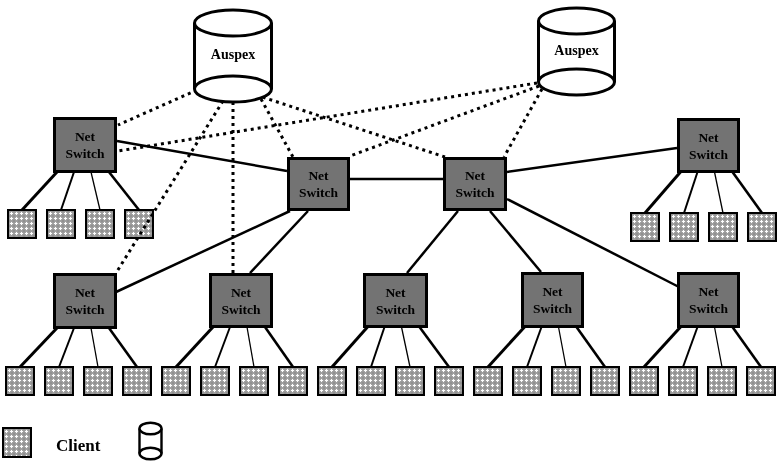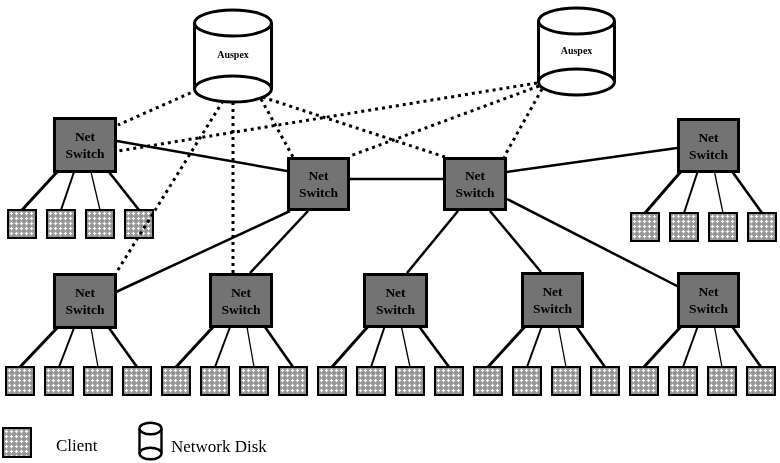--- a/index.html
+++ b/index.html
@@ -22,35 +22,35 @@
   .client{
     position:absolute;box-sizing:border-box;width:30px;height:30px;
     border:2px solid #000000;
     background-color:#a3a3a3;
     background-image:radial-gradient(#ffffff 1px, rgba(0,0,0,0) 1.2px),
                      radial-gradient(#8b8b8b 1px, rgba(0,0,0,0) 1.2px);
     background-size:5px 5px,5px 5px;
     background-position:0 0,2.5px 2.5px;
   }
   .disk-label{
-    position:absolute;text-align:center;font-weight:bold;font-size:10px;line-height:16px;color:#000000;
+    position:absolute;text-align:center;font-weight:bold;font-size:14px;line-height:16px;color:#000000;
   }
   .edge-solid{stroke:#000000;stroke-linecap:butt;}
   .edge-dotted{stroke:#000000;stroke-dasharray:3 4;stroke-linecap:butt;}
 
   .legend{position:absolute;left:0;top:418px;width:780px;height:45px;z-index:3;}
   .legend-swatch{
     position:absolute;left:2px;top:9px;width:30px;height:31px;box-sizing:border-box;
     border:2px solid #000000;background-color:#a3a3a3;
     background-image:radial-gradient(#ffffff 1px, rgba(0,0,0,0) 1.2px),
                      radial-gradient(#8b8b8b 1px, rgba(0,0,0,0) 1.2px);
     background-size:5px 5px,5px 5px;background-position:0 0,2.5px 2.5px;
   }
   .legend-label{
-    position:absolute;font-weight:normal;font-size:17px;line-height:17px;color:#000000;white-space:nowrap;
+    position:absolute;font-weight:bold;font-size:17px;line-height:17px;color:#000000;white-space:nowrap;
   }
   #lg-client{left:56px;top:19px;}
   #lg-disk{left:171px;top:20px;}
   .legend-cyl{position:absolute;left:137px;top:3px;}
 </style>
 </head>
 <body>
 
 <div class="stage">
 
@@ -177,16 +177,15 @@
   </div>
 
   <div class="legend">
     <div class="legend-swatch"></div>
     <div class="legend-label" id="lg-client">Client</div>
     <svg class="legend-cyl" width="27" height="40" viewBox="0 0 27 40">
       <ellipse cx="13.5" cy="32.5" rx="11" ry="5.8" fill="#ffffff" stroke="#000000" stroke-width="2.4"></ellipse>
       <path d="M2.5 7.5 L2.5 32.5 M24.5 7.5 L24.5 32.5" stroke="#000000" stroke-width="2.4" fill="none"></path>
       <ellipse cx="13.5" cy="7.5" rx="11" ry="5.8" fill="#ffffff" stroke="#000000" stroke-width="2.4"></ellipse>
     </svg>
-    <div class="legend-label" id="lg-disk">Network Disk</div>
   </div>
 
 </div>
 
 </body></html>

